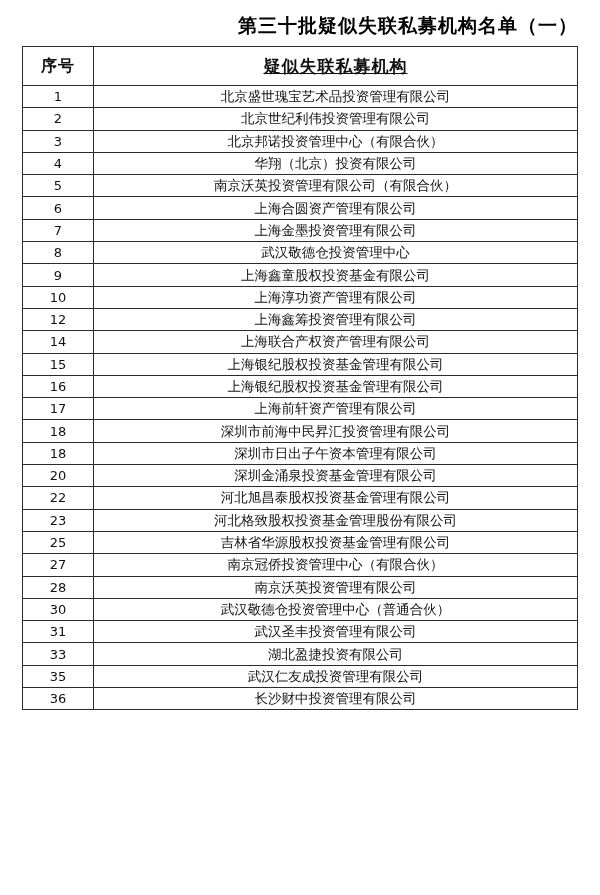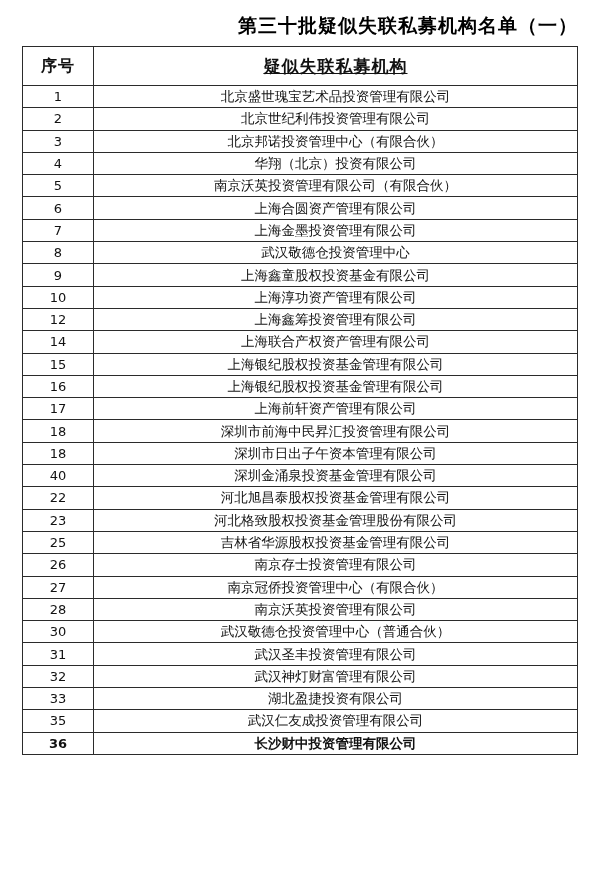--- a/index.html
+++ b/index.html
@@ -61,21 +61,20 @@
     height: 21.3px;
     line-height: 21px;
     padding: 0;
     white-space: nowrap;
   }
   table.list-table td.col-index {
     font-size: 13px;
   }
   table.list-table tr:last-child td {
     border-bottom: 1px solid #2b2b2b;
-    font-weight: bold;
   }
 </style>
 </head>
 <body>
 
 <div class="page">
   <div class="doc-title">第三十批疑似失联私募机构名单（一）</div>
 
   <table class="list-table">
     <thead>
@@ -147,58 +146,50 @@
         </tr>
         <tr>
           <td class="col-index">18</td>
           <td class="col-name">深圳市前海中民昇汇投资管理有限公司</td>
         </tr>
         <tr>
           <td class="col-index">18</td>
           <td class="col-name">深圳市日出子午资本管理有限公司</td>
         </tr>
         <tr>
-          <td class="col-index">40</td>
+          <td class="col-index">20</td>
           <td class="col-name">深圳金涌泉投资基金管理有限公司</td>
         </tr>
         <tr>
           <td class="col-index">22</td>
           <td class="col-name">河北旭昌泰股权投资基金管理有限公司</td>
         </tr>
         <tr>
           <td class="col-index">23</td>
           <td class="col-name">河北格致股权投资基金管理股份有限公司</td>
         </tr>
         <tr>
           <td class="col-index">25</td>
           <td class="col-name">吉林省华源股权投资基金管理有限公司</td>
         </tr>
         <tr>
-          <td class="col-index">26</td>
-          <td class="col-name">南京存士投资管理有限公司</td>
-        </tr>
-        <tr>
           <td class="col-index">27</td>
           <td class="col-name">南京冠侨投资管理中心（有限合伙）</td>
         </tr>
         <tr>
           <td class="col-index">28</td>
           <td class="col-name">南京沃英投资管理有限公司</td>
         </tr>
         <tr>
           <td class="col-index">30</td>
           <td class="col-name">武汉敬德仓投资管理中心（普通合伙）</td>
         </tr>
         <tr>
           <td class="col-index">31</td>
           <td class="col-name">武汉圣丰投资管理有限公司</td>
-        </tr>
-        <tr>
-          <td class="col-index">32</td>
-          <td class="col-name">武汉神灯财富管理有限公司</td>
         </tr>
         <tr>
           <td class="col-index">33</td>
           <td class="col-name">湖北盈捷投资有限公司</td>
         </tr>
         <tr>
           <td class="col-index">35</td>
           <td class="col-name">武汉仁友成投资管理有限公司</td>
         </tr>
         <tr>

